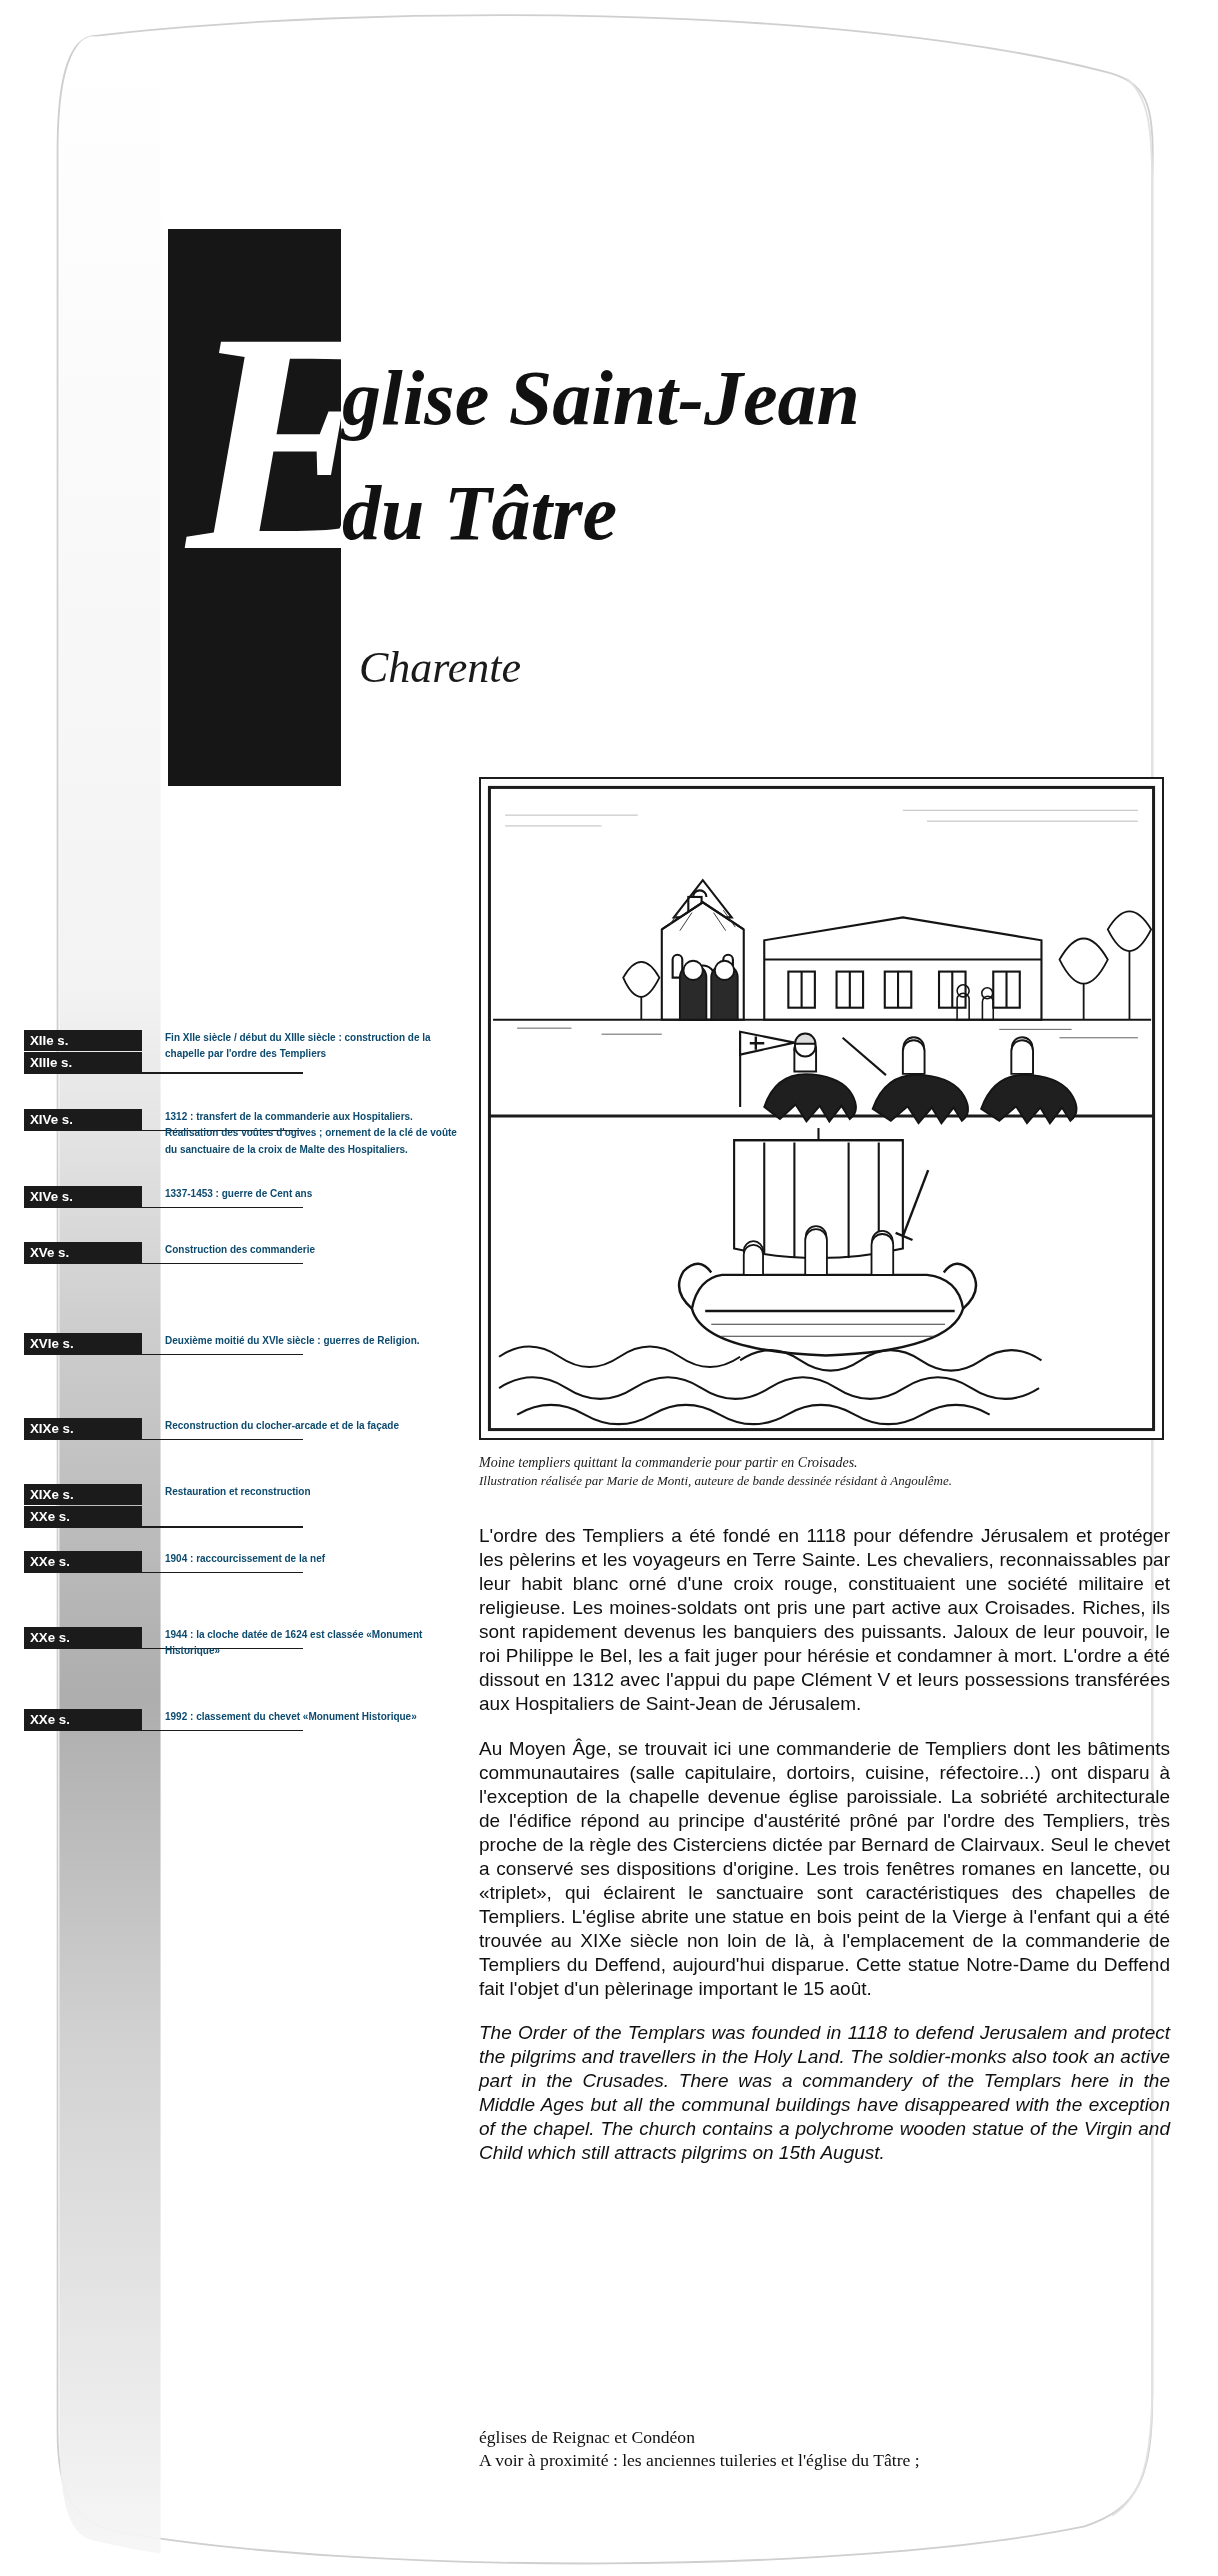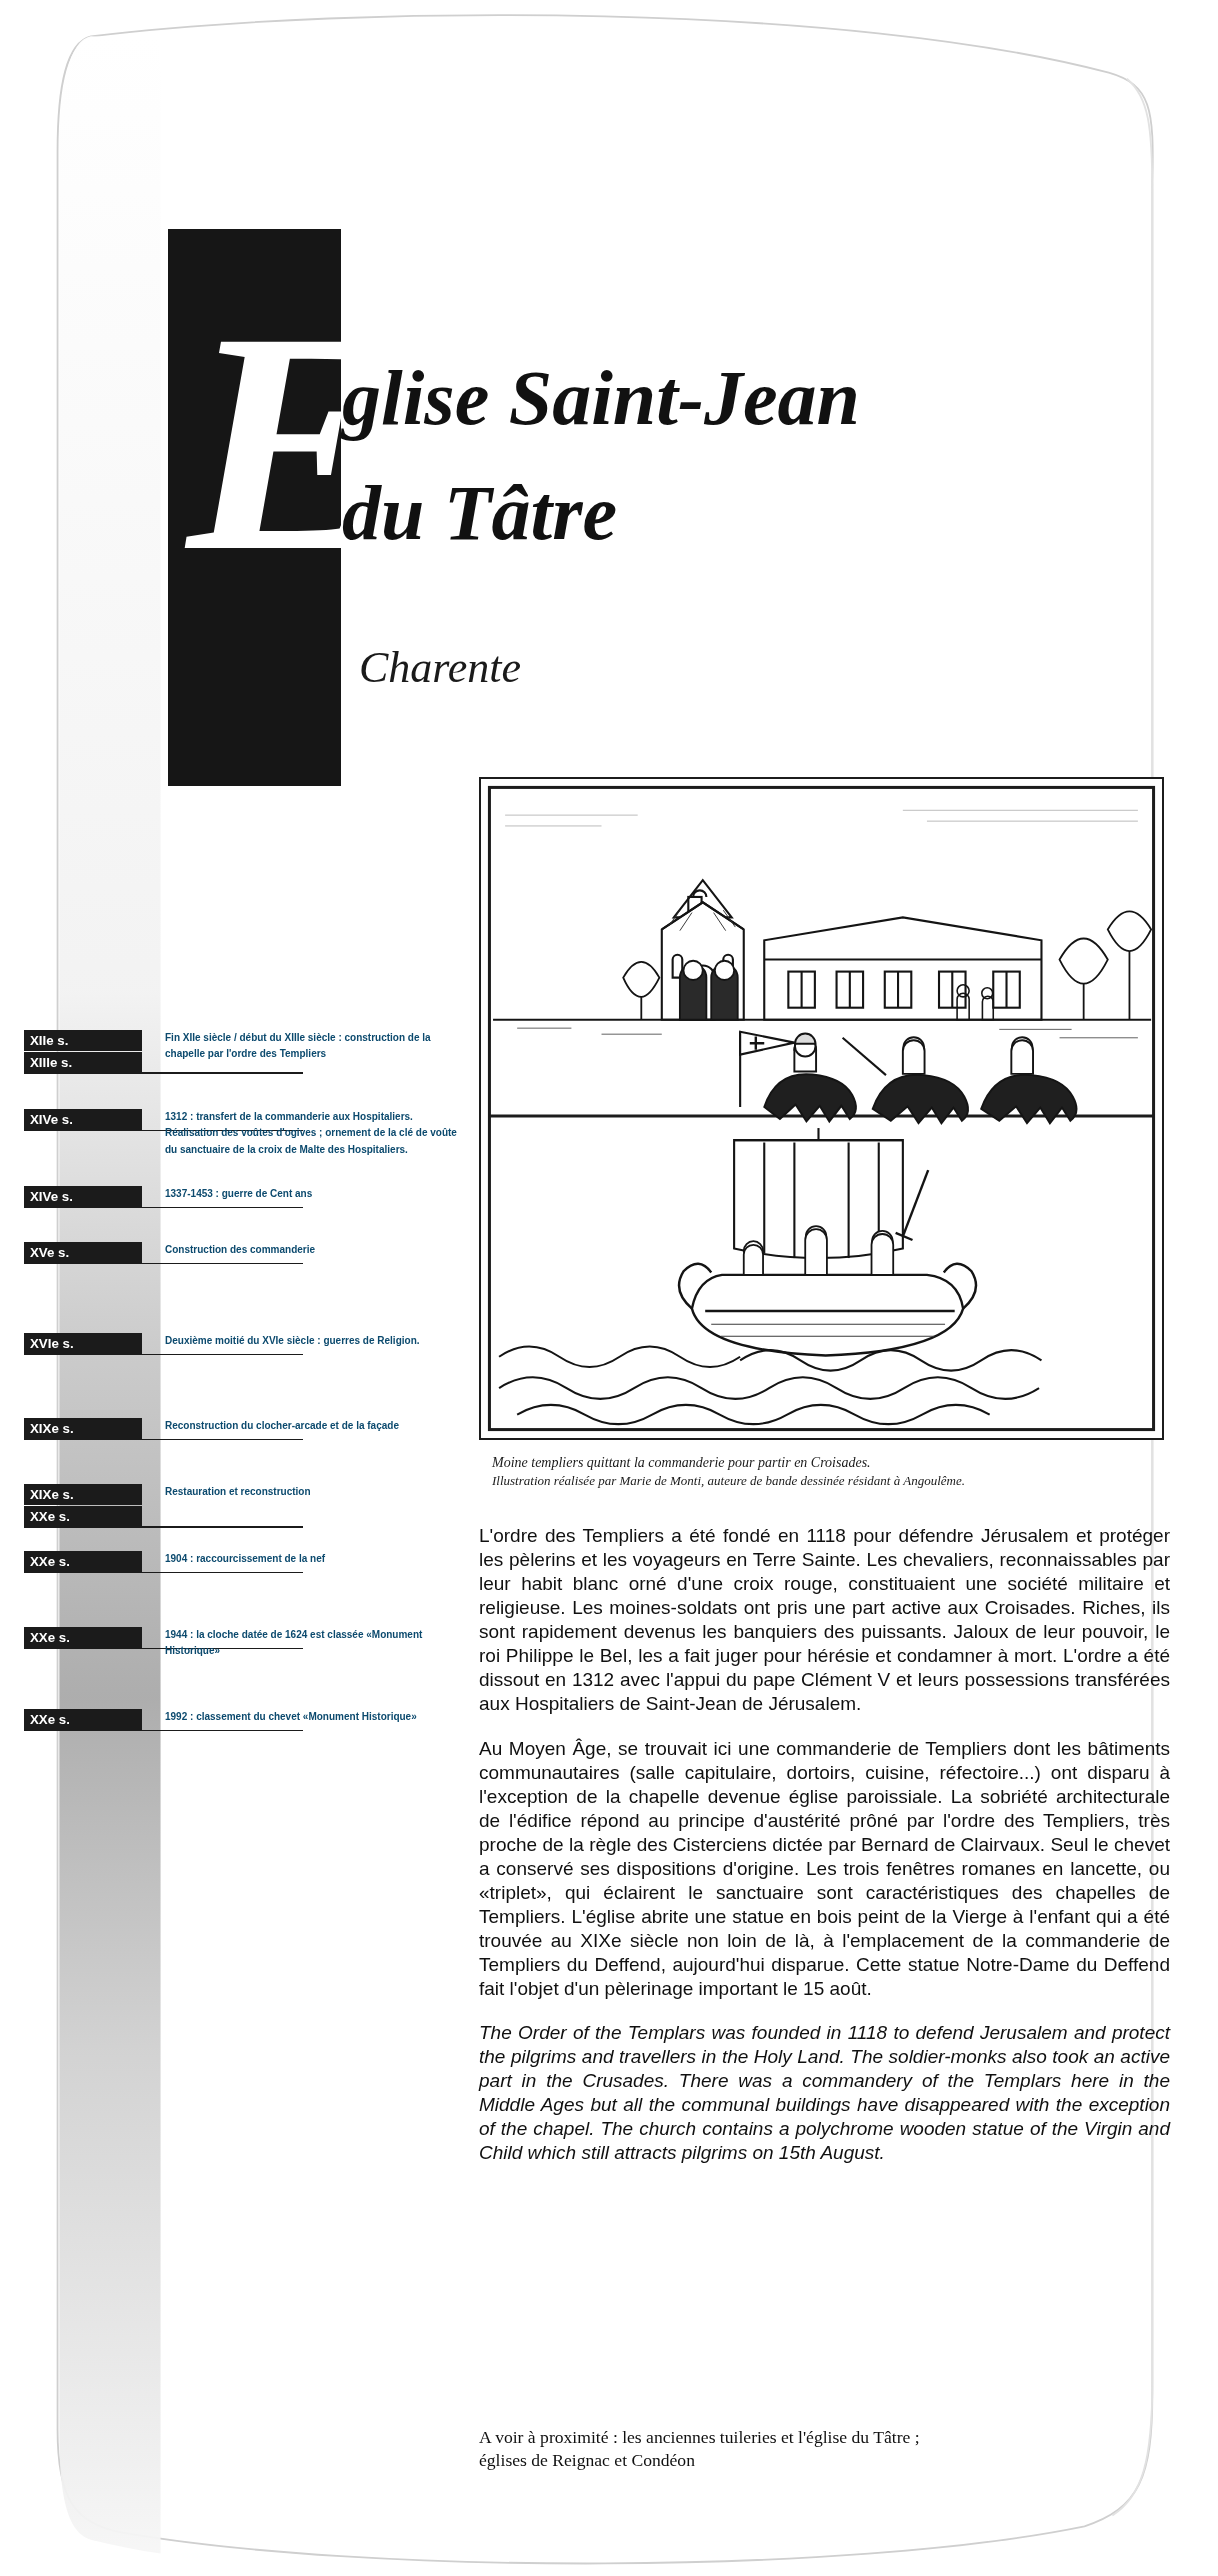--- a/index.html
+++ b/index.html
@@ -135,21 +135,20 @@
   #illustration-caption {
     position: absolute;
     left: 479px;
     top: 1454px;
     width: 691px;
     font-family: "Liberation Serif", serif;
     font-style: italic;
     font-size: 14px;
     line-height: 18px;
     color: #1a1a1a;
-    margin-left: 13px;
   }
 
   
   #body-col {
     position: absolute;
     left: 479px;
     top: 1524px;
     width: 691px;
   }
   .para {
@@ -440,16 +439,16 @@
   <div style="font-size:13px;">Illustration réalisée par Marie de Monti, auteure de bande dessinée résidant à Angoulême.</div>
 </div>
 
 <div id="body-col">
   <p class="para">L'ordre des Templiers a été fondé en 1118 pour défendre Jérusalem et protéger les pèlerins et les voyageurs en Terre Sainte. Les chevaliers, reconnaissables par leur habit blanc orné d'une croix rouge, constituaient une société militaire et religieuse. Les moines-soldats ont pris une part active aux Croisades. Riches, ils sont rapidement devenus les banquiers des puissants. Jaloux de leur pouvoir, le roi Philippe le Bel, les a fait juger pour hérésie et condamner à mort. L'ordre a été dissout en 1312 avec l'appui du pape Clément V et leurs possessions transférées aux Hospitaliers de Saint-Jean de Jérusalem.</p>
   <p class="para">Au Moyen Âge, se trouvait ici une commanderie de Templiers dont les bâtiments communautaires (salle capitulaire, dortoirs, cuisine, réfectoire...) ont disparu à l'exception de la chapelle devenue église paroissiale. La sobriété architecturale de l'édifice répond au principe d'austérité prôné par l'ordre des Templiers, très proche de la règle des Cisterciens dictée par Bernard de Clairvaux. Seul le chevet a conservé ses dispositions d'origine. Les trois fenêtres romanes en lancette, ou «triplet», qui éclairent le sanctuaire sont caractéristiques des chapelles de Templiers. L'église abrite une statue en bois peint de la Vierge à l'enfant qui a été trouvée au XIXe siècle non loin de là, à l'emplacement de la commanderie de Templiers du Deffend, aujourd'hui disparue. Cette statue Notre-Dame du Deffend fait l'objet d'un pèlerinage important le 15 août.</p>
   <p class="para italic">The Order of the Templars was founded in 1118 to defend Jerusalem and protect the pilgrims and travellers in the Holy Land. The soldier-monks also took an active part in the Crusades. There was a commandery of the Templars here in the Middle Ages but all the communal buildings have disappeared with the exception of the chapel. The church contains a polychrome wooden statue of the Virgin and Child which still attracts pilgrims on 15th August.</p>
 </div>
 
 <div id="footer-note">
+  <div>églises de Reignac et Condéon</div>
   <div>A voir à proximité : les anciennes tuileries et l'église du Tâtre ;</div>
-  <div>églises de Reignac et Condéon</div>
 </div>
 
 
 </body></html>

